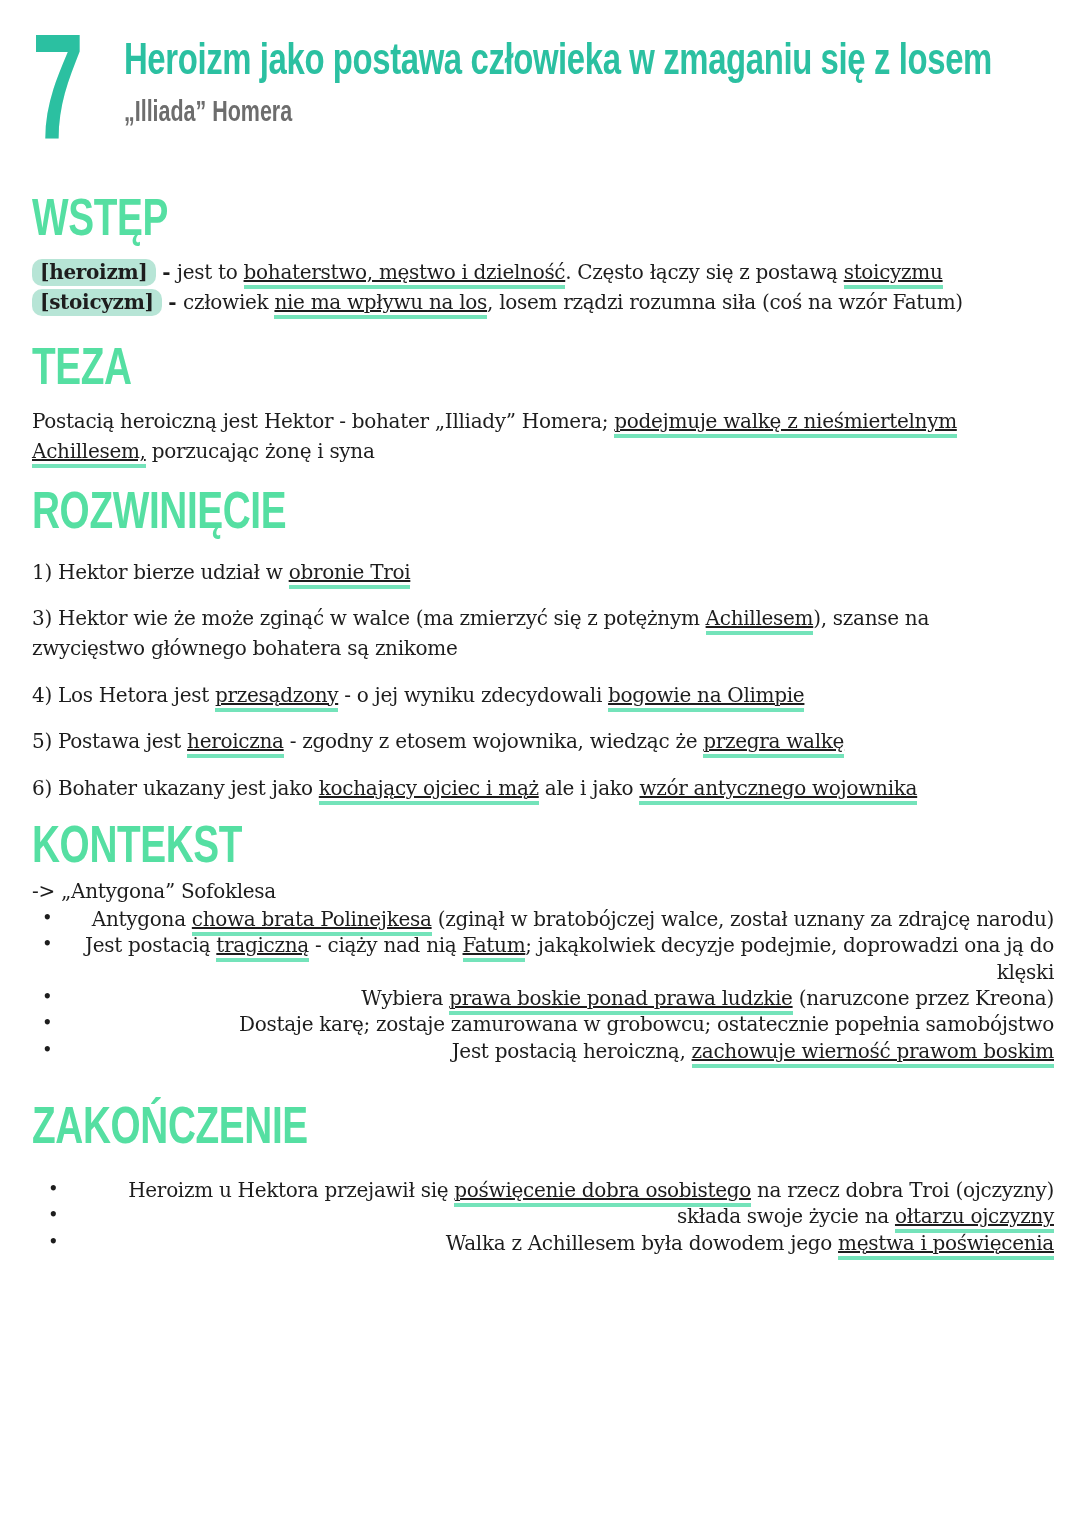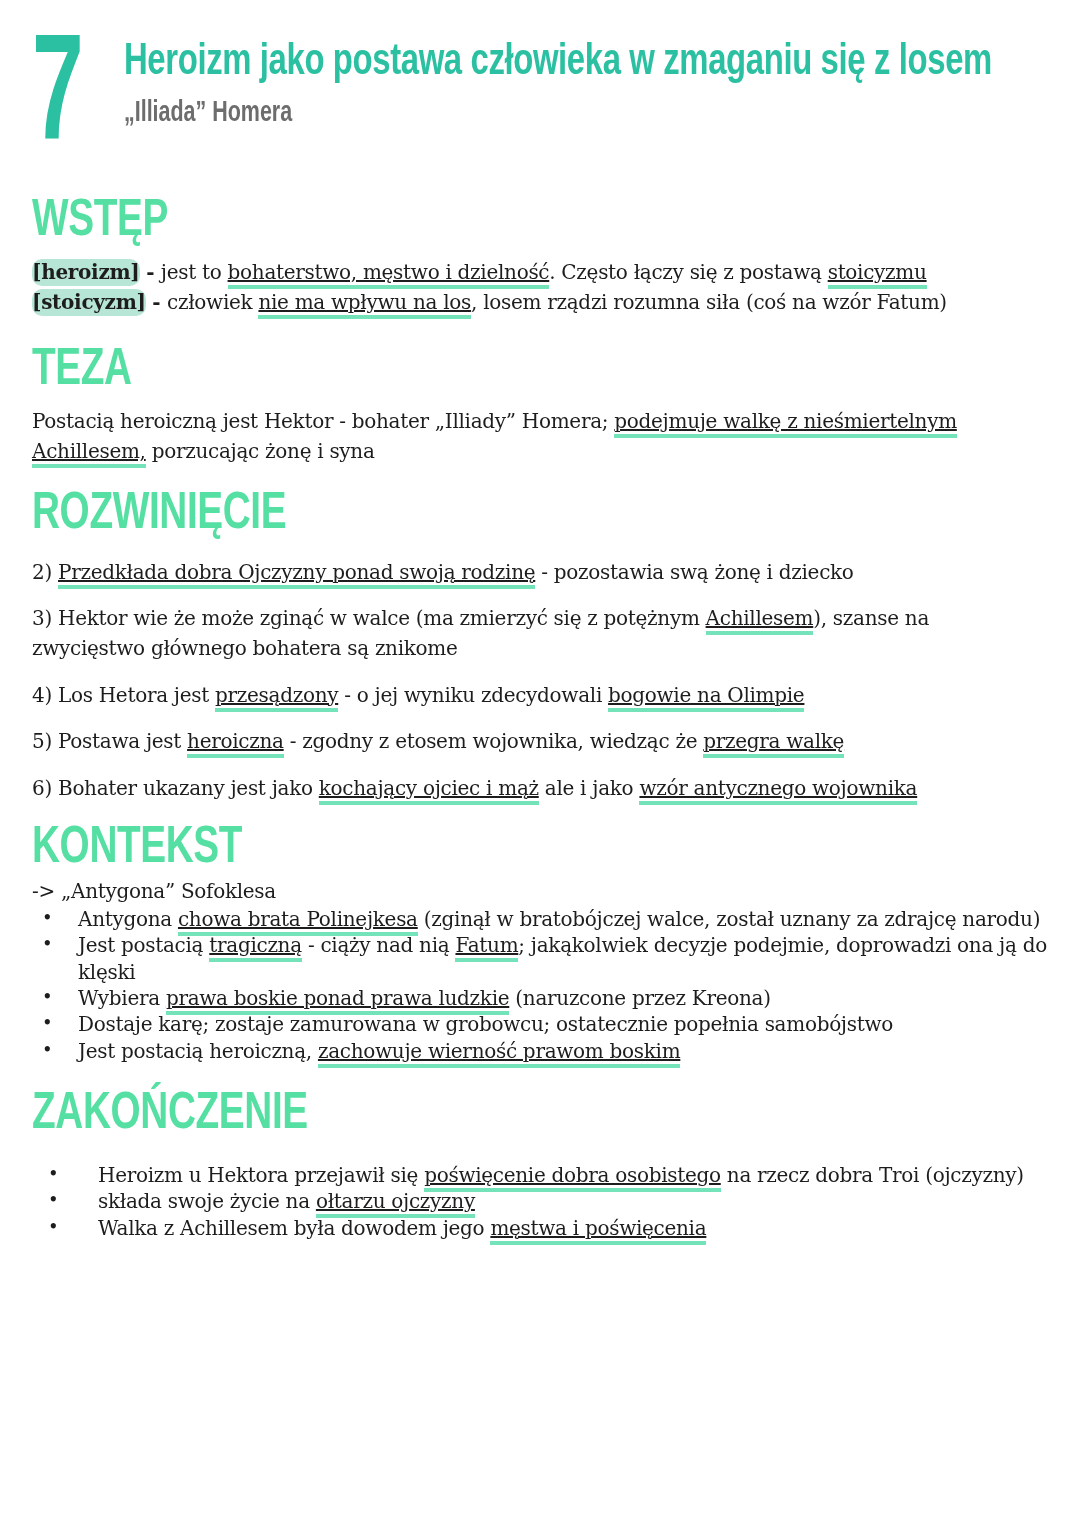--- a/index.html
+++ b/index.html
@@ -59,44 +59,44 @@
     display: inline-block; white-space: nowrap;
     transform: scaleX(0.76); transform-origin: 0 0;
   }
 
   
   .sec { display: block; }
   .sec-wstep        { margin-top: 48px; }
   .sec-teza         { margin-top: 24px; }
   .sec-rozwiniecie  { margin-top: 18px; }
   .sec-kontekst     { margin-top: 16px; }
-  .sec-zakonczenie  { margin-top: 21px; }
+  .sec-zakonczenie  { margin-top: 36px; }
 
   .sec-wstep .sec-heading        { margin-bottom: 14px; }
   .sec-teza .sec-heading         { margin-bottom: 14px; }
   .sec-rozwiniecie .sec-heading  { margin-bottom: 22px; }
   .sec-kontekst .sec-heading     { margin-bottom: 8px; }
   .sec-zakonczenie .sec-heading  { margin-bottom: 26px; }
 
   .body-text { font-size: 20px; letter-spacing: -0.3px; }
 
   .def-line { line-height: 1.5; }
   .para { margin: 0; line-height: 1.52; max-width: 1012px; }
   .numbered-item { line-height: 1.48; margin-bottom: 17px; max-width: 1012px; }
   .numbered-item:last-child { margin-bottom: 4px; }
 
   .intro-line { margin: 0 0 1px 0; line-height: 1.32; }
   .bullet-item { display: flex; line-height: 1.32; max-width: 1024px; }
   .bullet-item .bullet { flex: 0 0 46px; width: 46px; padding-left: 10px; font-size: 18px; }
-  .bullet-item .li-text { flex: 1 1 auto; min-width: 0; }
+  .bullet-item .li-text { flex: 1 1 auto; min-width: 0; text-align: right; }
   .bullet-item.wide .bullet { flex: 0 0 66px; width: 66px; padding-left: 16px; }
 
   
   .u { border-bottom: 4px solid var(--underline_mint); padding-bottom: 1px; text-decoration: underline; }
-  .hl { background: var(--highlight_teal); border-radius: 10px; padding: 1px 0 2px; }
+  .hl { background: var(--highlight_teal); border-radius: 10px; padding: 1px 8px 2px; }
   .b { font-weight: bold; }
 </style>
 </head>
 <body>
 
 <div class="page">
 
   <header class="doc-header">
     <div class="big-number">7</div>
     <div class="header-text">
@@ -116,21 +116,21 @@
   </section>
 
   <section class="sec sec-teza">
     <h2 class="sec-heading">TEZA</h2>
     <p class="para body-text"><span>Postacią heroiczną jest Hektor - bohater „Illiady” Homera; </span><span class="u">podejmuje walkę z nieśmiertelnym Achillesem,</span><span> porzucając żonę i syna</span></p>
   </section>
 
   <section class="sec sec-rozwiniecie">
     <h2 class="sec-heading">ROZWINIĘCIE</h2>
     <div class="body-text">
-        <div class="numbered-item"><span>2) </span><span class="u">Przedkłada dobra Ojczyzny ponad swoją rodzinę</span><span> - pozostawia swą żonę i dziecko</span></div>
+        <div class="numbered-item"><span>1) Hektor bierze udział w </span><span class="u">obronie Troi</span></div>
         <div class="numbered-item"><span>3) Hektor wie że może zginąć w walce (ma zmierzyć się z potężnym </span><span class="u">Achillesem</span><span>), szanse na zwycięstwo głównego bohatera są znikome</span></div>
         <div class="numbered-item"><span>4) Los Hetora jest </span><span class="u">przesądzony</span><span> - o jej wyniku zdecydowali </span><span class="u">bogowie na Olimpie</span></div>
         <div class="numbered-item"><span>5) Postawa jest </span><span class="u">heroiczna</span><span> - zgodny z etosem wojownika, wiedząc że </span><span class="u">przegra walkę</span></div>
         <div class="numbered-item"><span>6) Bohater ukazany jest jako </span><span class="u">kochający ojciec i mąż</span><span> ale i jako </span><span class="u">wzór antycznego wojownika</span></div>
       </div>
   </section>
 
   <section class="sec sec-kontekst">
     <h2 class="sec-heading">KONTEKST</h2>
     <p class="intro-line body-text"><span>-&gt; „Antygona” Sofoklesa</span></p>

